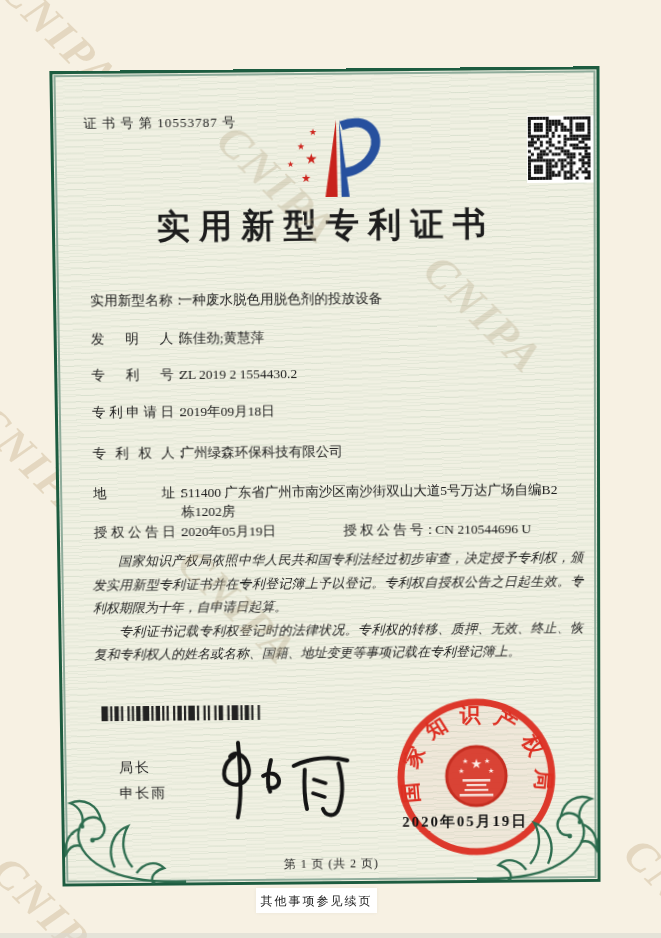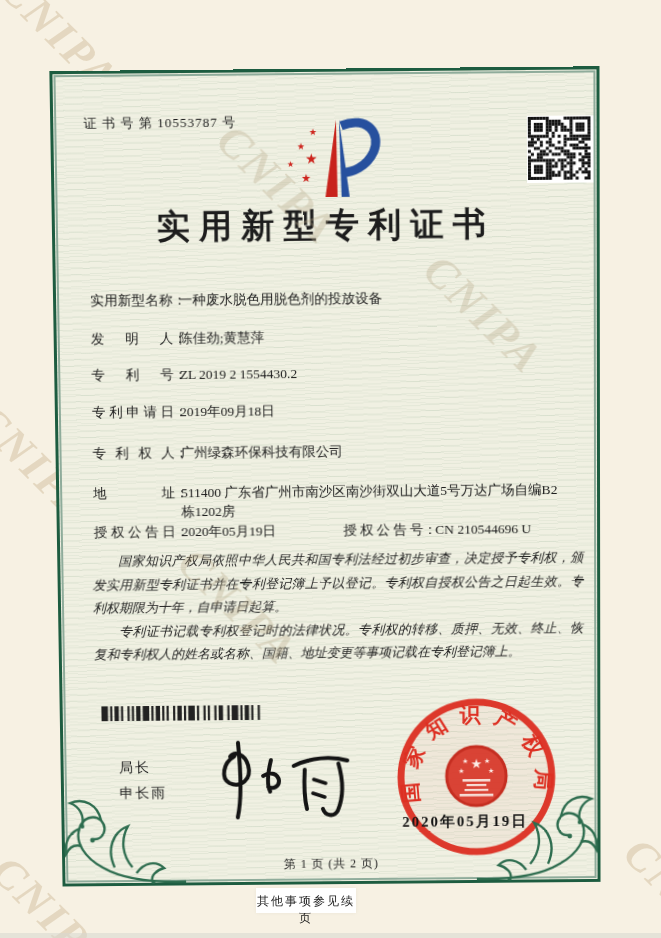--- a/index.html
+++ b/index.html
@@ -50,21 +50,21 @@
   .signature{position:absolute;left:146px;top:660px;width:150px;height:90px;}
   .seal{position:absolute;left:333px;top:622px;width:166px;height:166px;}
   .seal-date{position:absolute;left:341px;top:741px;width:170px;font-size:15px;
     font-weight:600;letter-spacing:2px;color:#141414;z-index:3;}
   .footer-page{position:absolute;left:0;top:784px;width:100%;text-align:center;font-size:12px;letter-spacing:1px;}
   .ornament{position:absolute;width:132px;height:106px;bottom:-6px;}
   .ornament.left{left:-8px;}
   .ornament.right{right:-8px;transform:scaleX(-1);}
   
   .continuation{
-    position:absolute;left:256px;top:888px;width:100px;height:20px;z-index:3;
+    position:absolute;left:256px;top:888px;width:121px;height:20px;z-index:3;
     background:#ffffff;text-align:center;font-size:12px;letter-spacing:2px;
     padding-top:5px;box-shadow:0 0 4px rgba(0,0,0,0.05);
   }
   .page-edge{position:absolute;left:0;bottom:0;width:100%;height:5px;background:rgba(215,215,208,0.55);z-index:4;}
 </style>
 </head>
 <body>
 
 <div id="wm-outer">
     <span class="wm" style="left: -14px; top: 8px;">CNIPA</span>

